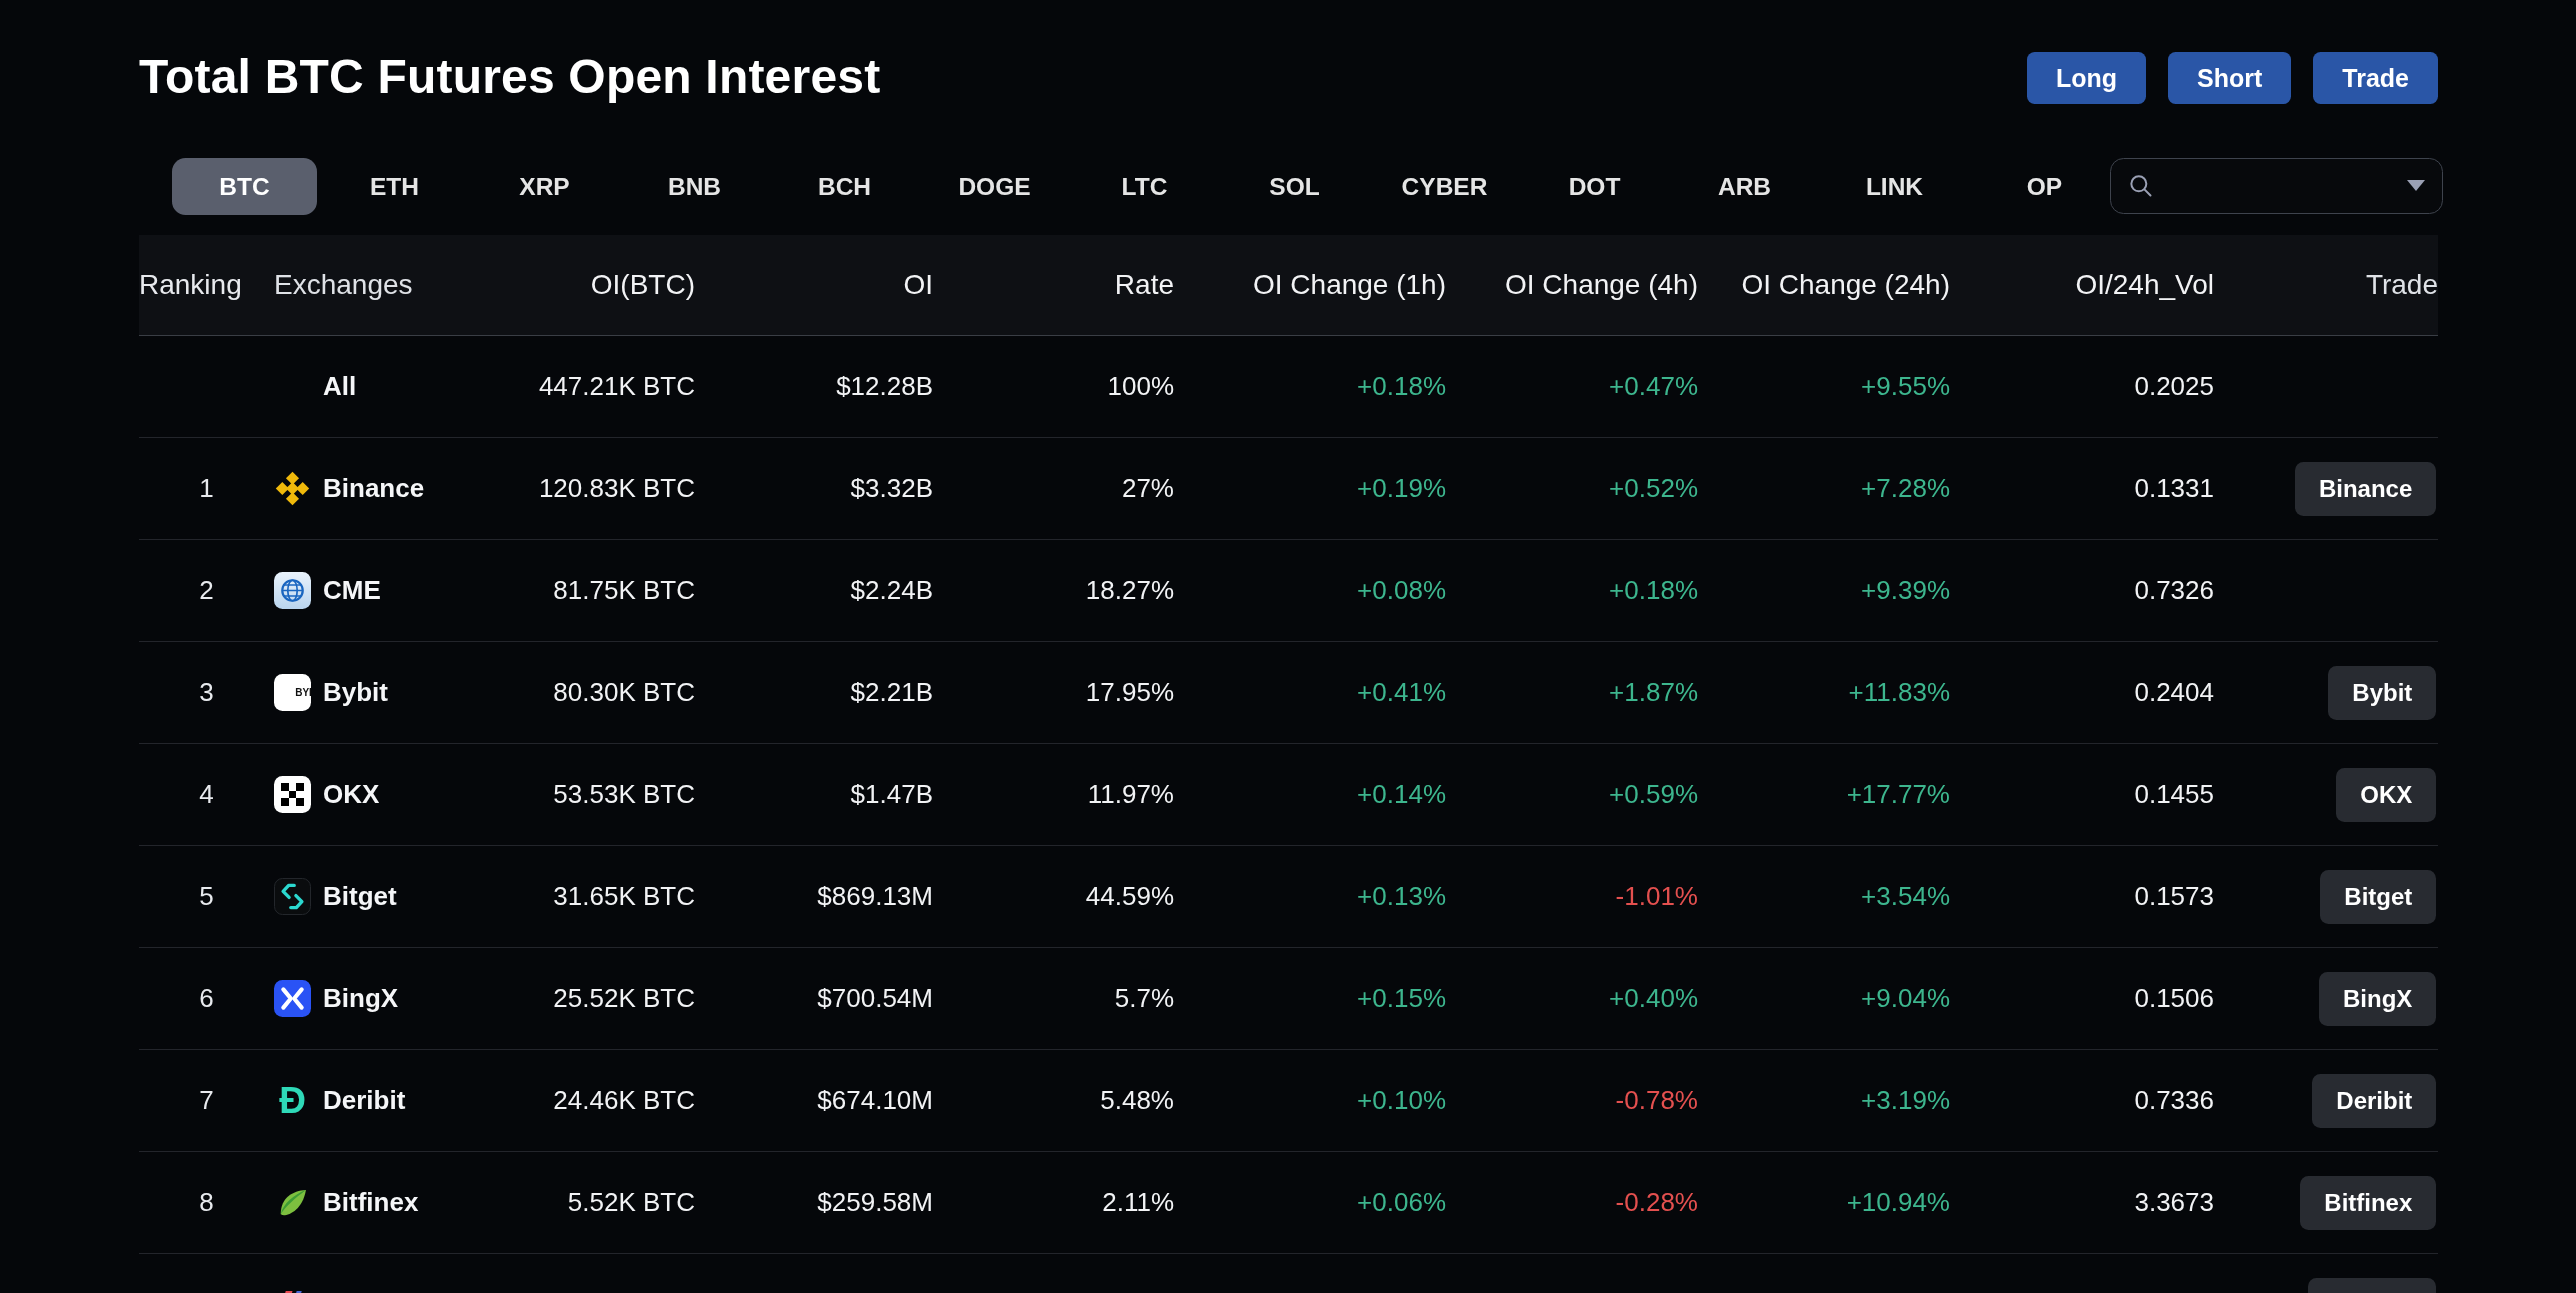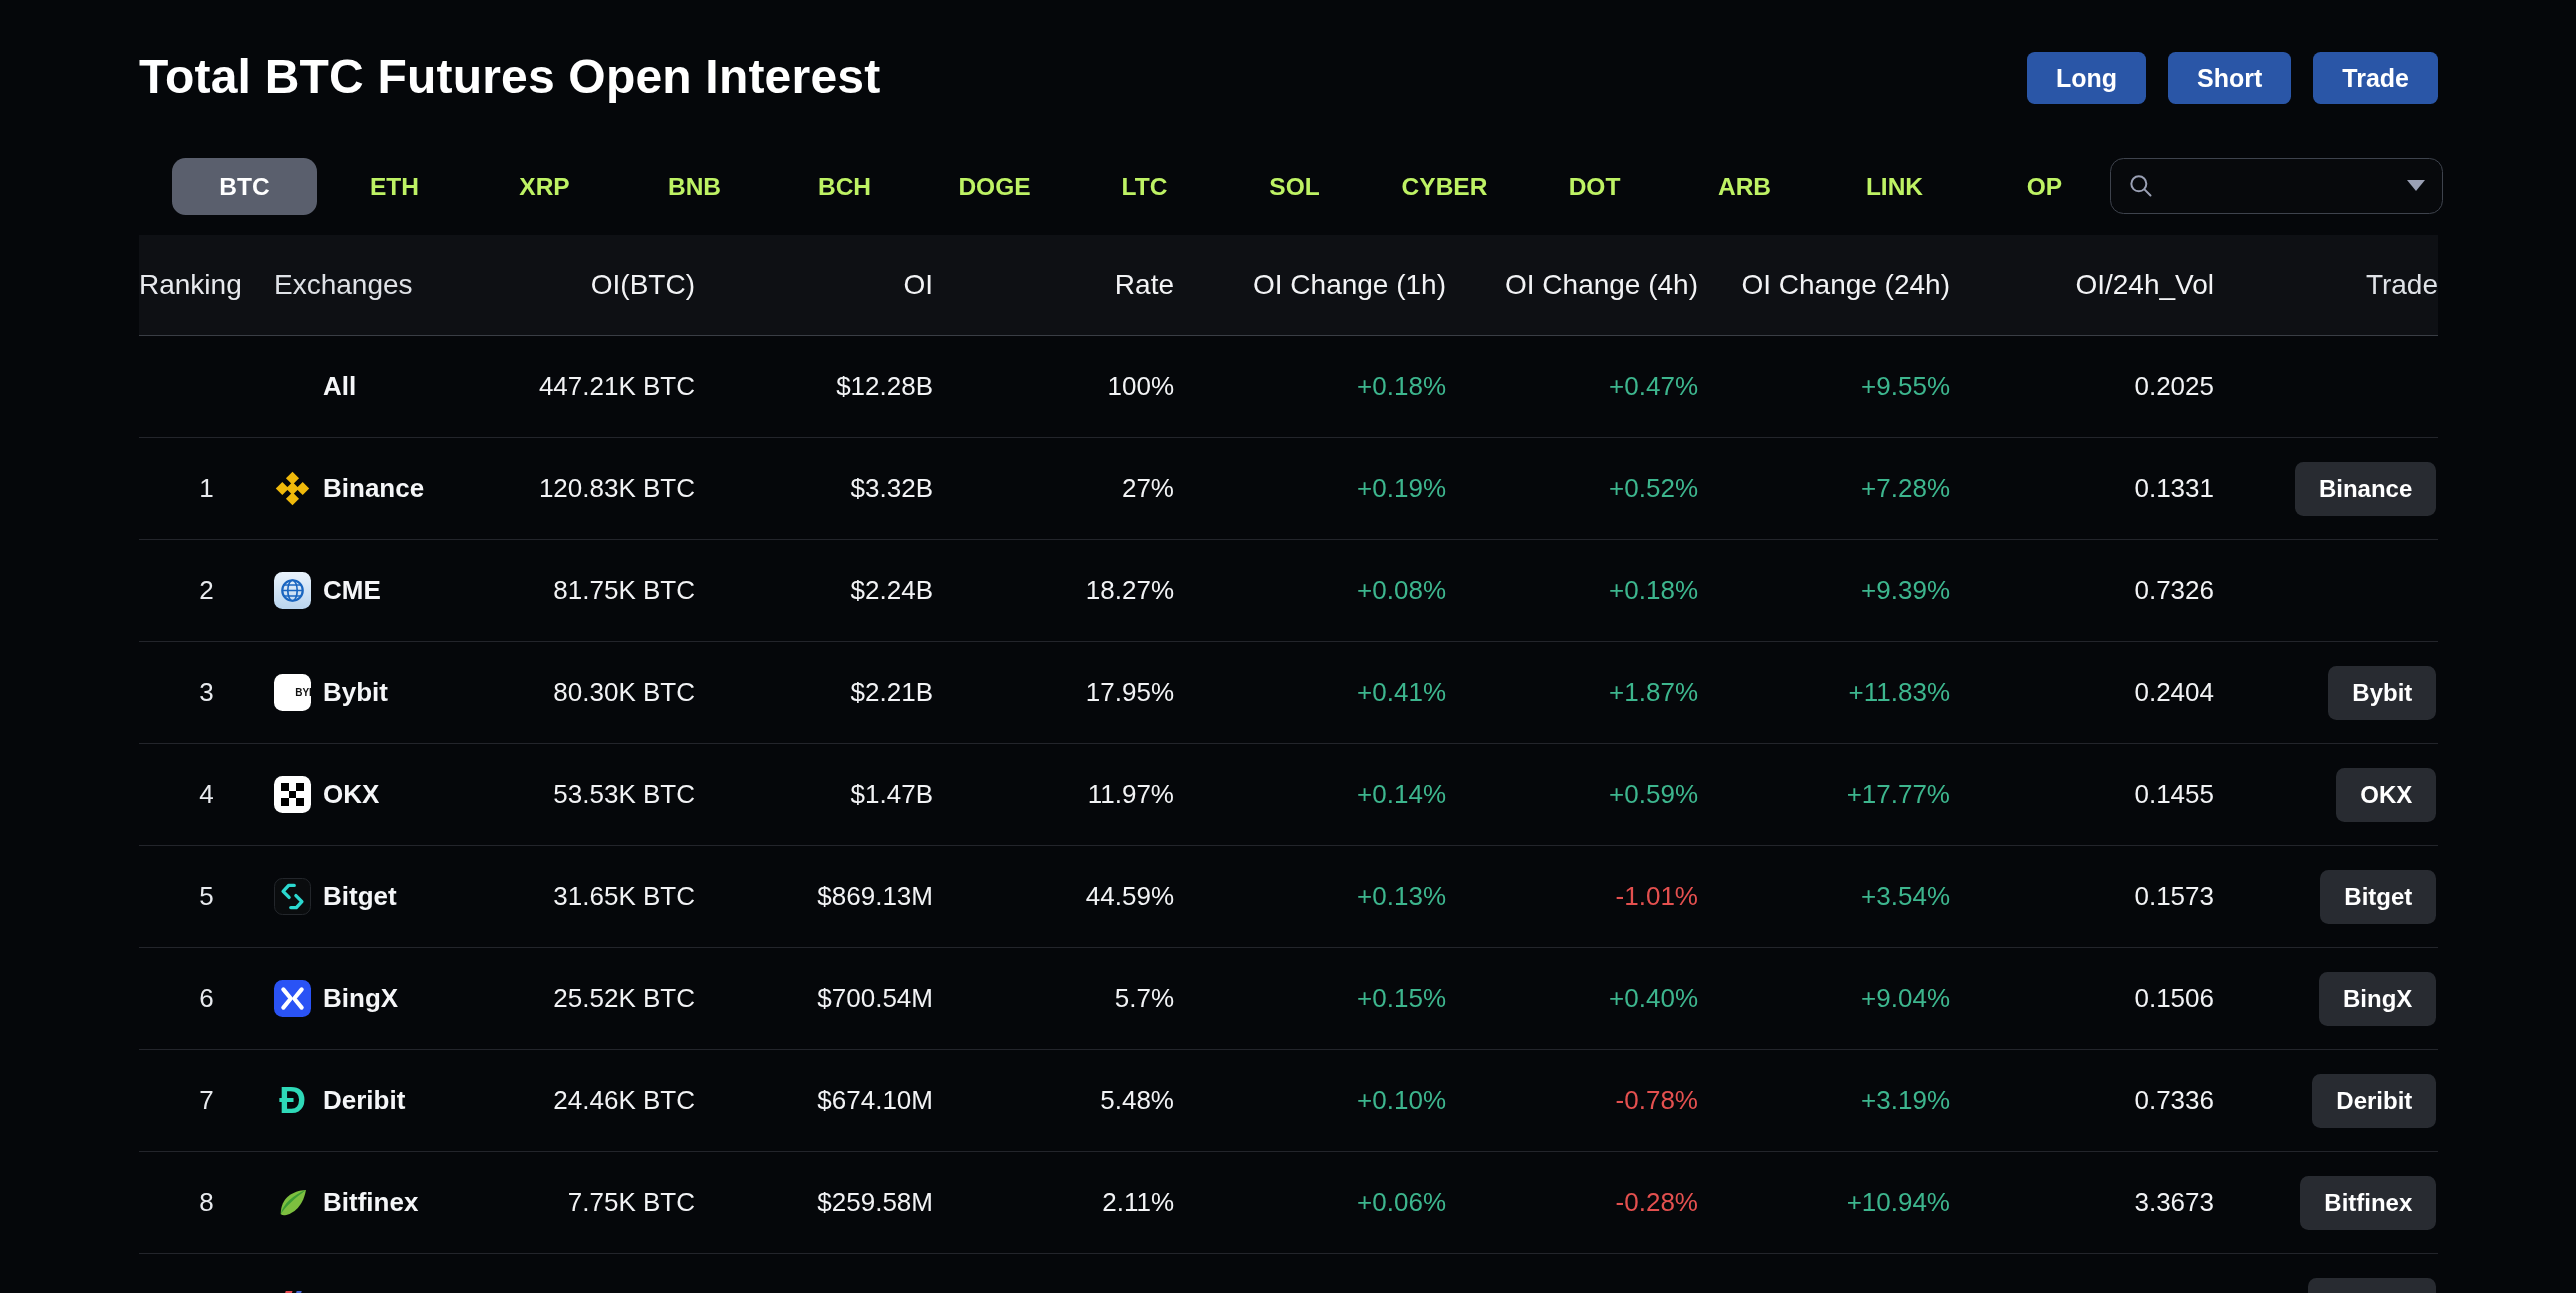--- a/index.html
+++ b/index.html
@@ -13,21 +13,21 @@
   .top-actions{position:absolute;top:52px;right:138px;display:flex;gap:22px;}
   .btn-blue{
     height:52px;padding:0 29px;border:none;border-radius:7.6px;cursor:pointer;
     background:#2a56a7;color:#ffffff;font-size:25px;font-weight:700;
     font-family:inherit;display:flex;align-items:center;justify-content:center;
   }
   .tabs-row{position:absolute;top:157px;left:139px;right:133px;height:59px;}
   .tab-list{display:flex;gap:5px;align-items:center;height:59px;margin-left:33px;}
   .tab{
     width:145px;height:57px;border-radius:13.5px;display:flex;align-items:center;justify-content:center;
-    font-size:24.5px;font-weight:700;color:#bef264;cursor:pointer;background:transparent;
+    font-size:24.5px;font-weight:700;color:#e5e5e5;cursor:pointer;background:transparent;
   }
   .tab.selected{background:#5a5f6d;color:#ffffff;}
   .search-box{
     position:absolute;right:0;top:0.8px;width:333px;height:56px;border:1.7px solid #3e434d;border-radius:13.5px;
     display:flex;align-items:center;padding:0 17px;box-sizing:border-box;background:rgba(255,255,255,0.01);
   }
   .search-box input{
     flex:1;background:transparent;border:none;outline:none;color:#eef0f3;font-size:24px;font-family:inherit;min-width:0;
   }
   .caret-down{width:0;height:0;border-left:9.3px solid transparent;border-right:9.3px solid transparent;border-top:11px solid #9aa0b4;}
@@ -304,21 +304,21 @@
     <div class="c-rank">8</div>
     <div class="c-exch">
       <span class="exch-icon ic-bitfinex">
             <svg width="37" height="37" viewBox="0 0 44 44">
               <path d="M8 36 C8 16 22 8 38 7 C34 30 18 38 10 37 Z" fill="#7dbf3f"></path>
               <path d="M8 36 C10 24 24 12 38 7 C26 16 14 26 8 36 Z" fill="#3d9c35"></path>
             </svg>
           </span>
       <span>Bitfinex</span>
     </div>
-    <div class="c-num">7.75K BTC</div>
+    <div class="c-num">5.52K BTC</div>
     <div class="c-num">$259.58M</div>
     <div class="c-num">2.11%</div>
     <div class="c-pct pos">+0.06%</div>
     <div class="c-pct neg">-0.28%</div>
     <div class="c-pct pos">+10.94%</div>
     <div class="c-num">3.3673</div>
     <div class="c-trade">
           <button class="trade-btn">Bitfinex</button>
         </div>
   </div>

